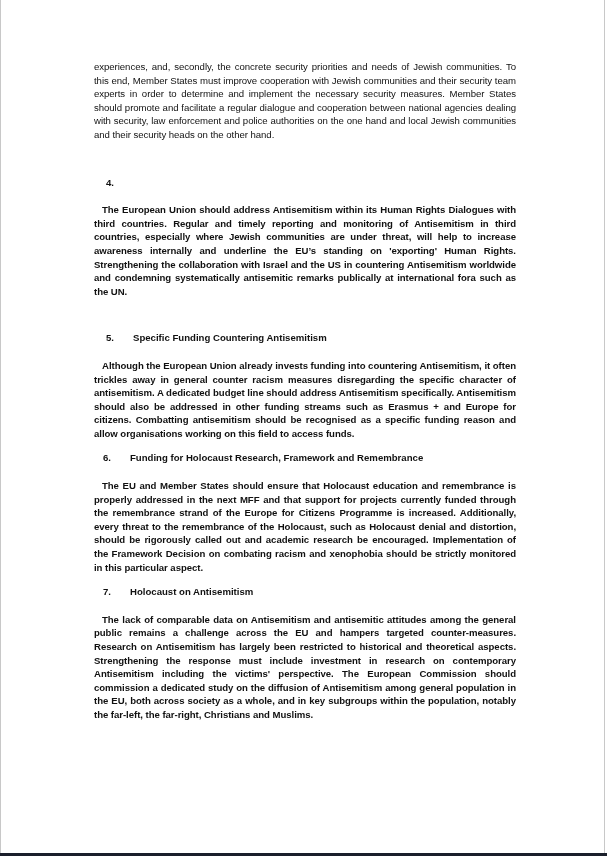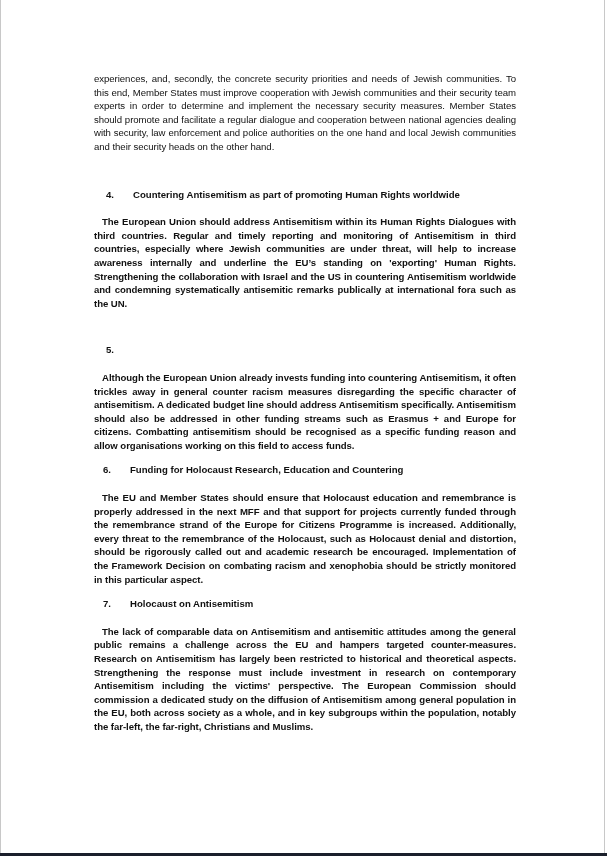--- a/index.html
+++ b/index.html
@@ -12,21 +12,21 @@
       position: absolute; left: 0; top: 0; width: 605px; height: 853px;
       background: #ffffff;
       border-left: 1px solid #c8c8c8;
       border-right: 1px solid #c8c8c8;
       box-sizing: border-box;
     }
     .bottom-edge {
       position: absolute; left: 0; bottom: 0; width: 607px; height: 3px; background: #1a1f2b;
     }
     .content {
-      position: absolute; left: 93px; top: 72px; width: 422px;
+      position: absolute; left: 93px; top: 60px; width: 422px;
       font-family: "Liberation Sans", sans-serif;
       font-size: 9.6px; line-height: 13.6px; color: #111;
     }
     p {
       margin: 0; text-align: justify; text-align-last: left;
       letter-spacing: -0.05px;
     }
     p.indent { text-indent: 8px; font-weight: bold; }
     h2 {
       margin: 0; font-size: 9.6px; font-weight: bold; line-height: 13.6px; color: #111;
@@ -43,36 +43,36 @@
 </head>
 <body>
 
 <div class="page">
   <div class="content">
     <p>experiences, and, secondly, the concrete security priorities and needs of Jewish communities. To this end, Member States must improve cooperation with Jewish communities and their security team experts in order to determine and implement the necessary security measures. Member States should promote and facilitate a regular dialogue and cooperation between national agencies dealing with security, law enforcement and police authorities on the one hand and local Jewish communities and their security heads on the other hand.</p>
 
     <div class="gap-h4-before"></div>
     <h2>
       <span class="num">4.</span>
-      <span>Countering Antisemitism as part of promoting Human Rights worldwide</span>
     </h2>
     <div class="gap-after-head"></div>
     <p class="indent">The European Union should address Antisemitism within its Human Rights Dialogues with third countries. Regular and timely reporting and monitoring of Antisemitism in third countries, especially where Jewish communities are under threat, will help to increase awareness internally and underline the EU’s standing on 'exporting' Human Rights. Strengthening the collaboration with Israel and the US in countering Antisemitism worldwide and condemning systematically antisemitic remarks publically at international fora such as the UN.</p>
 
     <div class="gap-h5-before"></div>
     <h2>
       <span class="num">5.</span>
+      <span>Specific Funding Countering Antisemitism</span>
     </h2>
     <div class="gap-after-head"></div>
     <p class="indent">Although the European Union already invests funding into countering Antisemitism, it often trickles away in general counter racism measures disregarding the specific character of antisemitism. A dedicated budget line should address Antisemitism specifically. Antisemitism should also be addressed in other funding streams such as Erasmus + and Europe for citizens. Combatting antisemitism should be recognised as a specific funding reason and allow organisations working on this field to access funds.</p>
 
     <div class="gap-h6-before"></div>
     <h2 class="n67">
       <span class="num">6.</span>
-      <span>Funding for Holocaust Research, Education and Countering</span>
+      <span>Funding for Holocaust Research, Framework and Remembrance</span>
     </h2>
     <div class="gap-after-head"></div>
     <p class="indent">The EU and Member States should ensure that Holocaust education and remembrance is properly addressed in the next MFF and that support for projects currently funded through the remembrance strand of the Europe for Citizens Programme is increased. Additionally, every threat to the remembrance of the Holocaust, such as Holocaust denial and distortion, should be rigorously called out and academic research be encouraged. Implementation of the Framework Decision on combating racism and xenophobia should be strictly monitored in this particular aspect.</p>
 
     <div class="gap-h7-before"></div>
     <h2 class="n67">
       <span class="num">7.</span>
       <span>Holocaust on Antisemitism</span>
     </h2>
     <div class="gap-after-head"></div>

